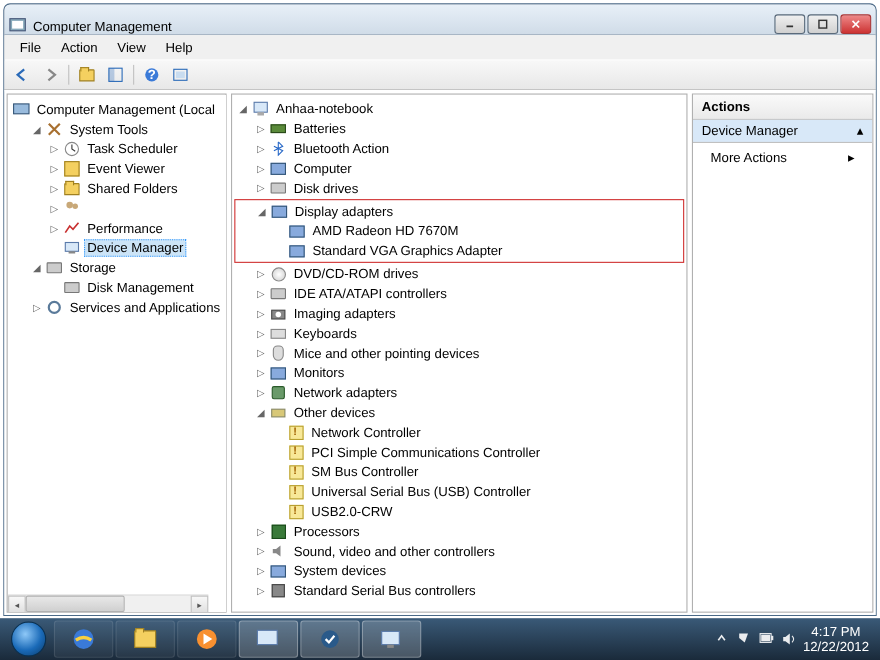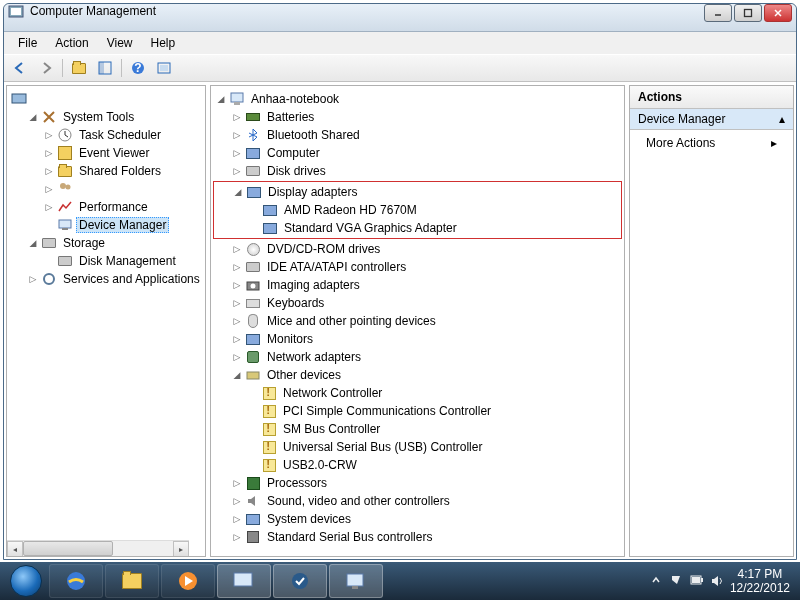--- a/index.html
+++ b/index.html
@@ -1,20 +1,20 @@
 <!DOCTYPE html>
 <html><head>
 <meta charset="utf-8">
 <style>
 * { box-sizing: border-box; margin: 0; padding: 0; font-family: "Segoe UI", Tahoma, sans-serif; font-size: 12px; }
 body { background: #fff; width: 800px; height: 600px; overflow: hidden; position: relative; }
 
 .window { position: absolute; top: 3px; left: 3px; right: 3px; bottom: 40px; background: #f0f0f0; border: 1px solid #4b6a88; border-radius: 6px 6px 0 0; display: flex; flex-direction: column; }
 
-.titlebar { height: 28px; background: linear-gradient(#e8f0f8, #d0dce8); border-bottom: 1px solid #a0b0c0; display: flex; align-items: flex-start; padding: 0 4px; border-radius: 6px 6px 0 0; }
+.titlebar { height: 28px; background: linear-gradient(#e8f0f8, #d0dce8); border-bottom: 1px solid #a0b0c0; display: flex; align-items: flex-end; padding: 0 4px; border-radius: 6px 6px 0 0; }
 .titlebar .app-icon { width: 16px; height: 16px; margin-right: 6px; }
 .titlebar .title { flex: 1; color: #000; }
 .win-controls { display: flex; gap: 2px; }
 .win-btn { width: 28px; height: 18px; border: 1px solid #5a6a7a; border-radius: 3px; display: flex; align-items: center; justify-content: center; background: linear-gradient(#f0f0f0,#d0d0d0); cursor: default; }
 .win-btn.close { background: linear-gradient(#e88,#c33); color: #fff; border-color: #a33; }
 .win-btn svg { width: 10px; height: 10px; }
 
 .menubar { height: 22px; background: #f0f0f0; display: flex; align-items: center; padding: 0 6px; gap: 2px; }
 .menubar .menu-item { padding: 2px 8px; cursor: default; }
 
@@ -152,20 +152,21 @@
   <div class="body-area">
 
     <div class="pane pane-left">
       <div class="tree">
         <div class="tree-item indent0">
           <span class="icon">
               <svg width="16" height="16" viewBox="0 0 16 16">
                 <rect x="1" y="3" width="14" height="9" fill="#9bd" stroke="#357"></rect>
               </svg>
             </span>
+          <span class="label">Computer Management (Local</span>
         </div>
         <div class="tree-item indent1">
           <span class="toggle">◢</span>
           <span class="icon">
               <svg width="16" height="16" viewBox="0 0 16 16">
                 <path d="M3 3 L13 13 M13 3 L3 13" stroke="#a87030" stroke-width="2"></path>
               </svg>
             </span>
           <span class="label">System Tools</span>
         </div>
@@ -271,21 +272,21 @@
             </span>
             <span class="label">Batteries</span>
           </div>
         <div class="tree-item indent1">
             <span class="toggle">▷</span>
             <span class="icon">
               <svg width="14" height="14" viewBox="0 0 14 14">
                 <path d="M7 1 L7 13 L11 9 L3 5 M7 1 L11 5 L3 9" stroke="#2a6ac8" fill="none"></path>
               </svg>
             </span>
-            <span class="label">Bluetooth Shared</span>
+            <span class="label">Bluetooth Action</span>
           </div>
         <div class="tree-item indent1">
             <span class="toggle">▷</span>
             <span class="icon">
               <span class="ico-mon"></span>
             </span>
             <span class="label">Computer</span>
           </div>
         <div class="tree-item indent1">
             <span class="toggle">▷</span>

